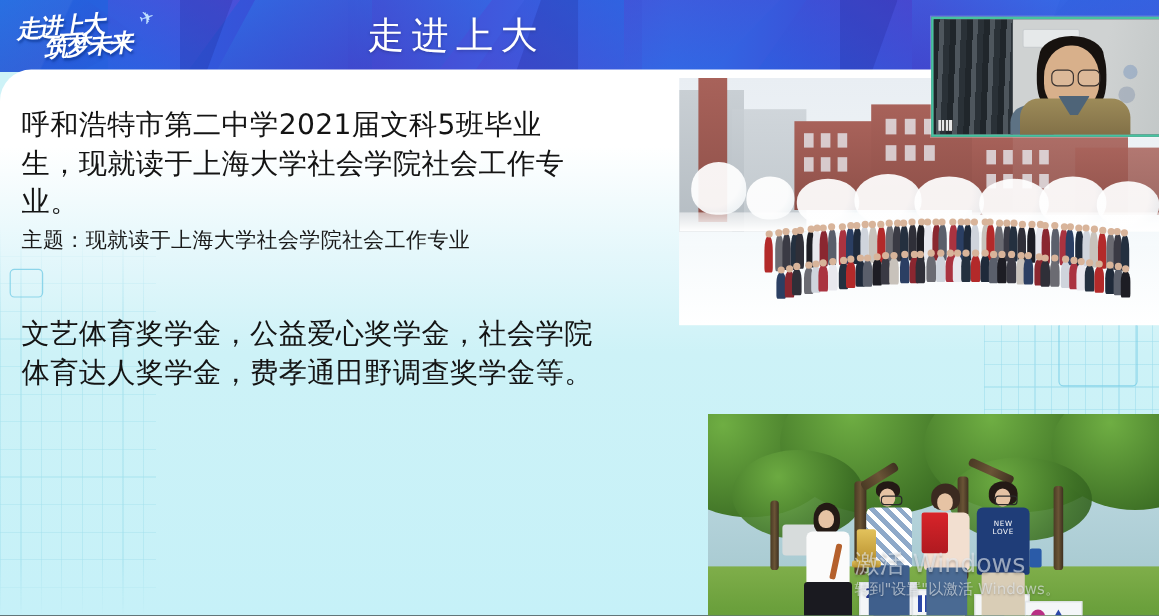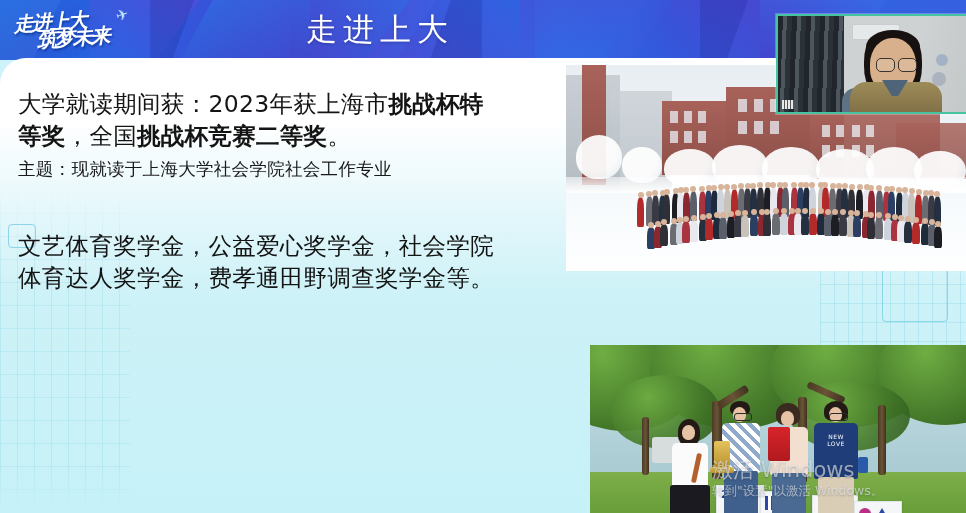--- a/index.html
+++ b/index.html
@@ -198,21 +198,21 @@
   </div>
 
   <div id="content">
 
     <div id="artL"></div>
     <div id="artR"></div>
     <div class="art-box" id="artbox1"></div>
     <div class="art-box" id="artbox2"></div>
 
     <div id="text-block">
-      <p class="p"><span>大学就读期间获：2023年获上海市</span><b>挑战杯特等奖</b><span>，全国</span><b>挑战杯竞赛二等奖</b><span>。</span></p>
+      <p class="p">呼和浩特市第二中学2021届文科5班毕业生，现就读于上海大学社会学院社会工作专业。</p>
       <p class="p small">主题：现就读于上海大学社会学院社会工作专业</p>
       <p class="p" id="para-awards">文艺体育奖学金，公益爱心奖学金，社会学院体育达人奖学金，费孝通田野调查奖学金等。</p>
     </div>
 
     <div id="photo-group">
       <div class="snow-sky"></div>
 
       <div class="bld b-gray" style="left:0;top:10px;width:54px;height:118px;"></div>
       <div class="bld b-gray" style="left:44px;top:26px;width:62px;height:102px;opacity:.8;"></div>
       <div class="bld b-red" style="left:16px;top:0;width:24px;height:120px;"></div>

